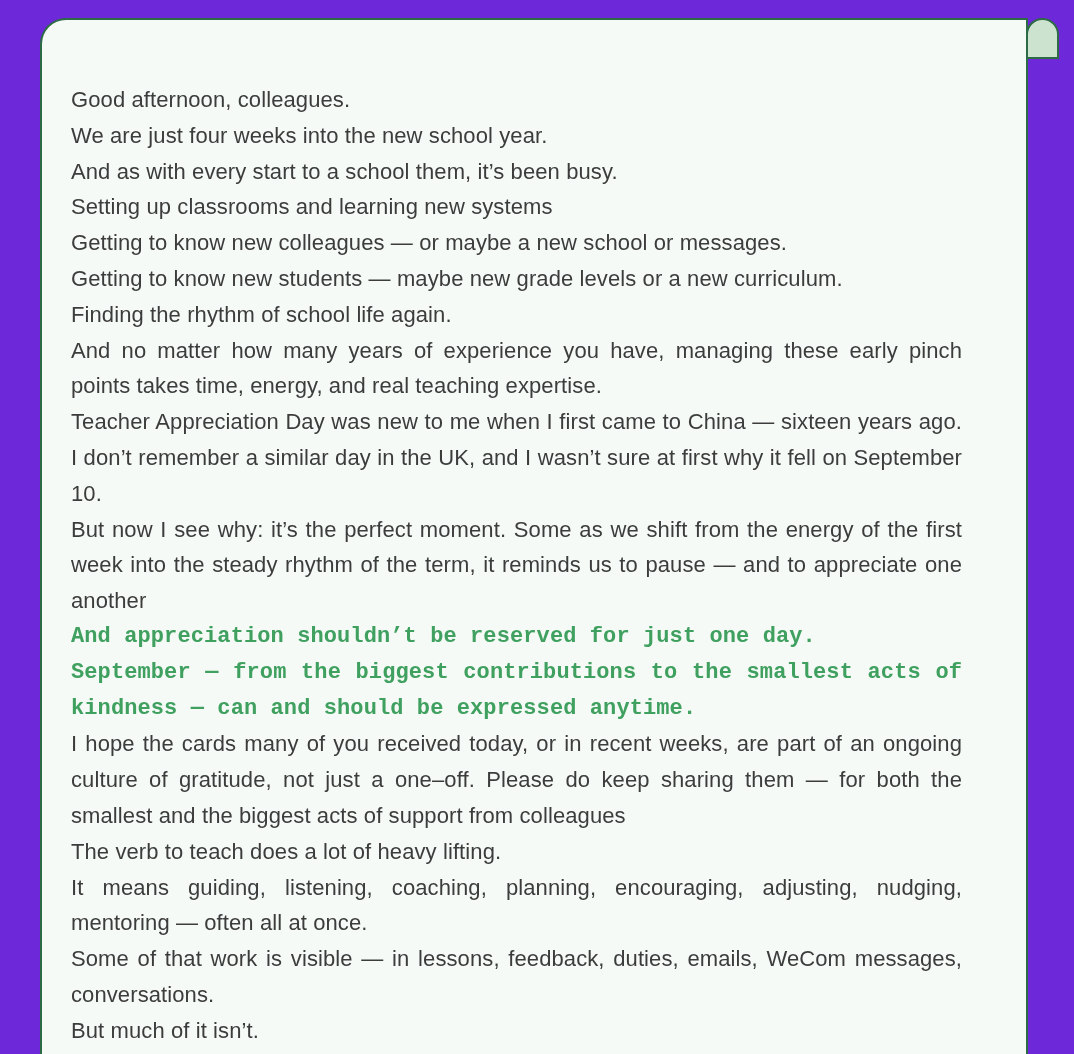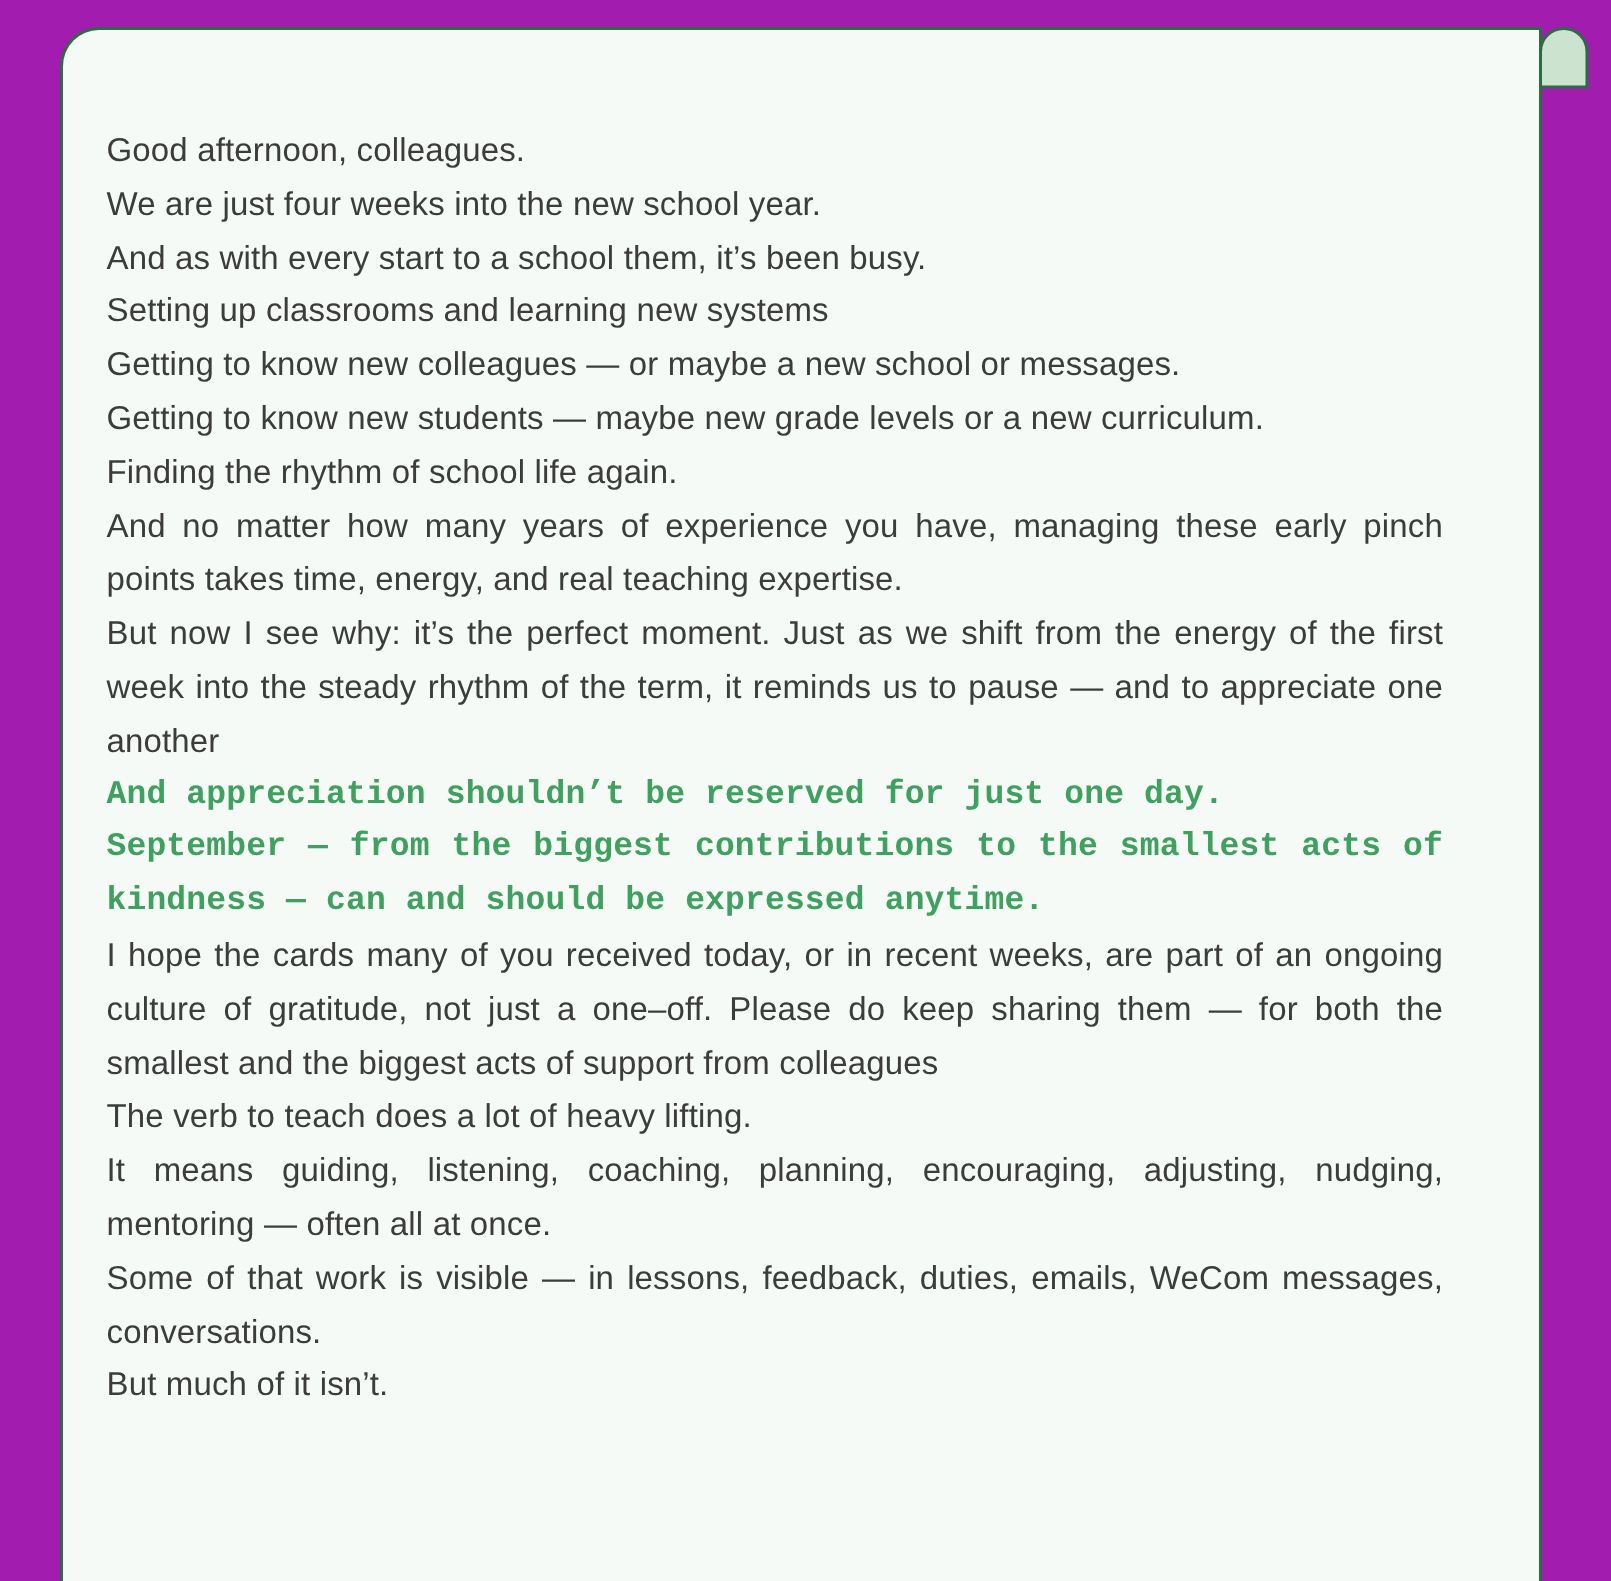--- a/index.html
+++ b/index.html
@@ -71,33 +71,34 @@
   
   .line.accent {
     color: #3fa05f;
     font-weight: bold;
     font-family: Liberation Mono, monospace;
   }
 </style>
 </head>
 <body style="background: rgb(239, 245, 247);">
 
-<div id="page" style="background: #a21caf;">
+<div id="page" style="background: #6d28d9;">
 
   <div id="speech-card" style="background: rgb(245, 250, 246); border-color: rgb(45, 107, 69);">
     <div id="speech-body" style="color: rgb(60, 60, 60);">
         <div class="line">Good afternoon, colleagues.</div>
         <div class="line">We are just four weeks into the new school year.</div>
         <div class="line">And as with every start to a school them, it’s been busy.</div>
         <div class="line">Setting up classrooms and learning new systems</div>
         <div class="line">Getting to know new colleagues — or maybe a new school or messages.</div>
         <div class="line">Getting to know new students — maybe new grade levels or a new curriculum.</div>
         <div class="line">Finding the rhythm of school life again.</div>
         <div class="line">And no matter how many years of experience you have, managing these early pinch points takes time, energy, and real teaching expertise.</div>
-        <div class="line">But now I see why: it’s the perfect moment. Just as we shift from the energy of the first week into the steady rhythm of the term, it reminds us to pause — and to appreciate one another</div>
+        <div class="line">Teacher Appreciation Day was new to me when I first came to China — sixteen years ago. I don’t remember a similar day in the UK, and I wasn’t sure at first why it fell on September 10.</div>
+        <div class="line">But now I see why: it’s the perfect moment. Some as we shift from the energy of the first week into the steady rhythm of the term, it reminds us to pause — and to appreciate one another</div>
         <div class="line accent" style="color: rgb(63, 160, 95);">And appreciation shouldn’t be reserved for just one day.</div>
         <div class="line accent" style="color: rgb(63, 160, 95);">September — from the biggest contributions to the smallest acts of kindness — can and should be expressed anytime.</div>
         <div class="line">I hope the cards many of you received today, or in recent weeks, are part of an ongoing culture of gratitude, not just a one–off. Please do keep sharing them — for both the smallest and the biggest acts of support from colleagues</div>
         <div class="line">The verb to teach does a lot of heavy lifting.</div>
         <div class="line">It means guiding, listening, coaching, planning, encouraging, adjusting, nudging, mentoring — often all at once.</div>
         <div class="line">Some of that work is visible — in lessons, feedback, duties, emails, WeCom messages, conversations.</div>
         <div class="line">But much of it isn’t.</div>
       </div>
   </div>
 

